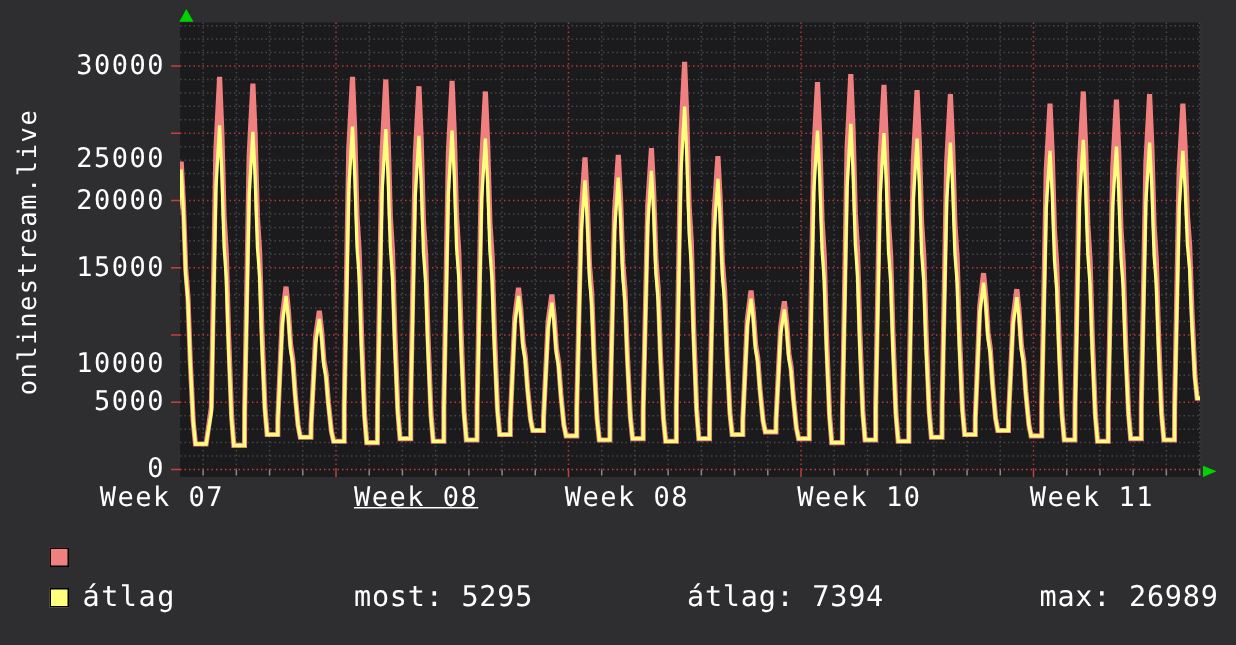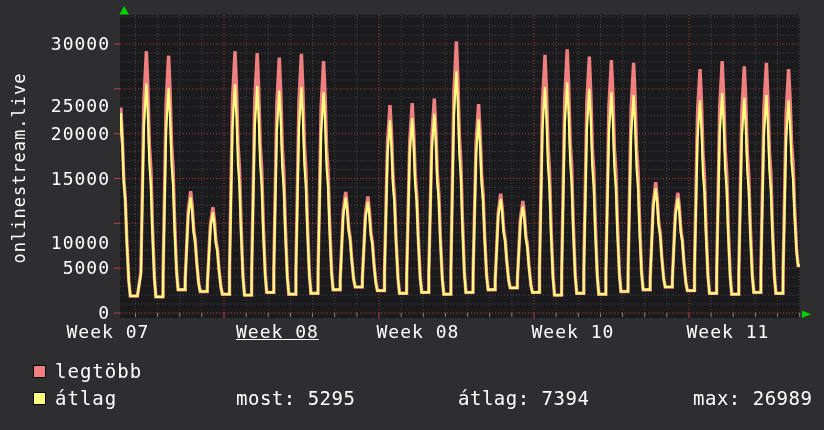--- a/index.html
+++ b/index.html
@@ -168,21 +168,20 @@
   <div id="xlabels">
       <div class="xlab" style="left: 66.5px; top: 322px;">Week 07</div>
       <div class="xlab" style="left: 236px; top: 322px; text-decoration: underline;">Week 08</div>
       <div class="xlab" style="left: 376.5px; top: 322px;">Week 08</div>
       <div class="xlab" style="left: 531.5px; top: 322px;">Week 10</div>
       <div class="xlab" style="left: 686.5px; top: 322px;">Week 11</div>
     </div>
 
   <div class="legend-row" style="top:361px;">
     <span class="swatch" id="sw0" style="background: rgb(240, 128, 128);"></span>
-    <span class="legend-label">legtöbb</span>
   </div>
   <div class="legend-row" style="top:388px;">
     <span class="swatch" id="sw1" style="background: rgb(255, 255, 125);"></span>
     <span class="legend-label">átlag</span>
   </div>
   <div id="stats-row">
       <div class="stat" style="left: 210px;">most: 5295</div>
       <div class="stat" style="left: 432px;">átlag: 7394</div>
       <div class="stat" style="left: 667px;">max: 26989</div>
     </div>

